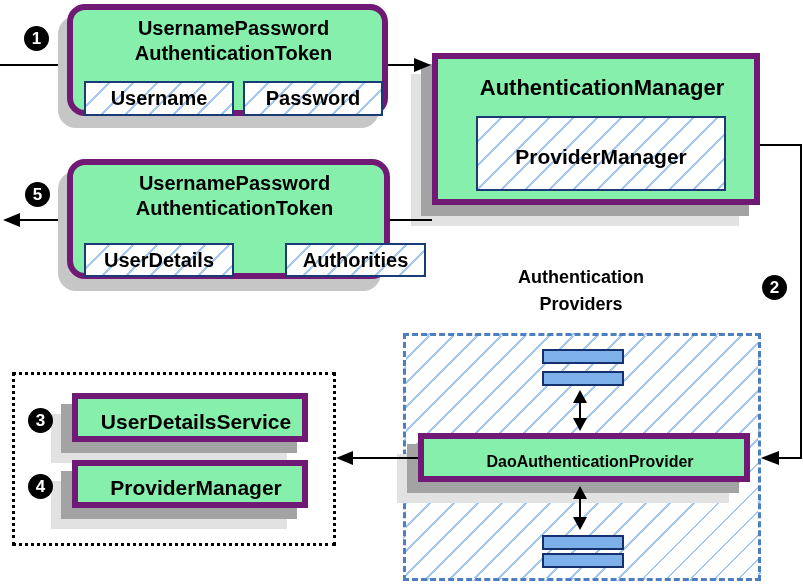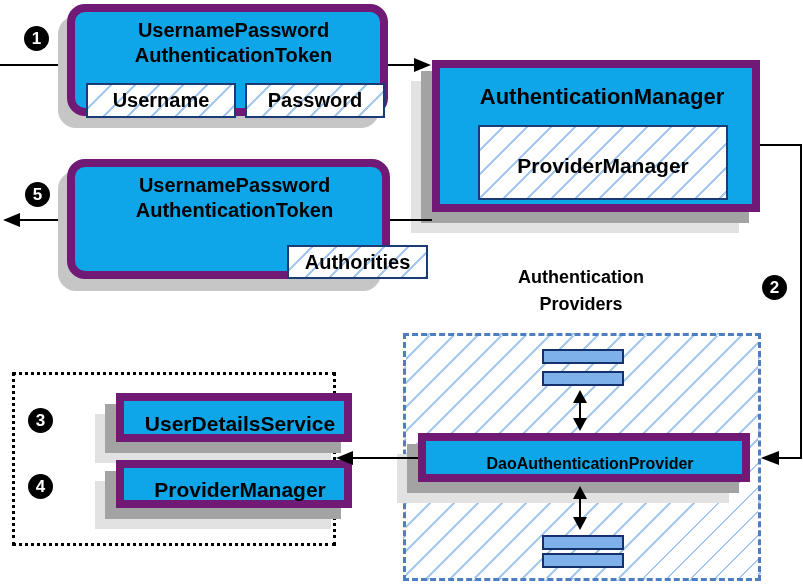--- a/index.html
+++ b/index.html
@@ -18,39 +18,39 @@
   .providers-area{
     position:absolute;left:403px;top:333px;width:352px;height:242px;
     border:3px dashed #4d7ec0;z-index:1;
   }
   .beans-area{
     position:absolute;left:12px;top:372px;width:318px;height:168px;
     border:3px dotted #000000;z-index:1;background:#fff;
   }
   
   .node{
-    position:absolute;background:#0ea5e9;border:8px solid #701a75;
+    position:absolute;background:#86efac;border:6px solid #701a75;
     box-sizing:border-box;text-align:center;padding-left:12px;
   }
   .z2{z-index:2;}
   .z4{z-index:4;}
   .shadow-rect{box-shadow:-11px 11px 0 #a3a3a3,-21px 21px 0 #e2e2e2;}
   .shadow-round{box-shadow:-9px 12px 0 #c6c6c6;}
   .rounded{border-radius:18px;}
   .node-title{font-size:20px;line-height:25px;padding-top:6px;}
   .fieldbox{
     position:absolute;border:2px solid #1b3b77;box-sizing:border-box;
     text-align:center;font-size:20px;
   }
   .big-title{font-size:22px;line-height:26px;padding-top:16px;}
   .inner-hatch{
     position:absolute;border:2px solid #1b3b77;box-sizing:border-box;
     text-align:center;font-size:21px;
   }
-  .label-node{font-size:21px;margin-left:44px;}
+  .label-node{font-size:21px;}
   .bar{
     position:absolute;width:82px;height:15px;background:#7eb1e9;
     border:2px solid #14316e;box-sizing:border-box;z-index:2;
   }
   
   .area-label{
     position:absolute;left:460px;top:264px;width:242px;text-align:center;
     font-size:18px;line-height:27px;z-index:2;
   }
   
@@ -64,21 +64,21 @@
 </style>
 </head>
 <body>
 
 <div class="canvas">
 
   <div class="providers-area hatch"></div>
 
   <div class="beans-area"></div>
 
-  <div class="node z2 shadow-rect big-title" style="left:432px;top:60px;width:328px;height:152px;">
+  <div class="node z2 shadow-rect big-title" style="left:432px;top:53px;width:328px;height:152px;">
     <div>AuthenticationManager</div>
     <div class="inner-hatch hatch" style="left:38px;top:57px;width:250px;height:75px;line-height:78px;">ProviderManager</div>
   </div>
 
   <div class="node z2 shadow-rect" style="left:418px;top:433px;width:332px;height:49px;font-size:16px;line-height:45px;">DaoAuthenticationProvider</div>
 
   <div class="node z2 shadow-rect label-node" style="left:72px;top:393px;width:236px;height:49px;line-height:45px;">UserDetailsService</div>
 
   <div class="node z2 shadow-rect label-node" style="left:72px;top:460px;width:236px;height:48px;line-height:44px;">ProviderManager</div>
 
@@ -122,20 +122,21 @@
     </div>
     <div class="fieldbox hatch" style="left:11px;top:71px;width:150px;height:35px;line-height:31px;">Username</div>
     <div class="fieldbox hatch" style="left:170px;top:71px;width:140px;height:35px;line-height:31px;">Password</div>
   </div>
 
   <div class="node z4 rounded shadow-round" style="left:67px;top:159px;width:323px;height:120px;">
     <div class="node-title">
       <div>UsernamePassword</div>
       <div>AuthenticationToken</div>
     </div>
+    <div class="fieldbox hatch" style="left:11px;top:78px;width:150px;height:34px;line-height:30px;">UserDetails</div>
     <div class="fieldbox hatch" style="left:170px;top:78px;width:141px;height:34px;line-height:30px;margin-left:42px;">Authorities</div>
   </div>
 
   <div class="badge" style="left:24px;top:26px;">1</div>
   <div class="badge" style="left:762px;top:275px;">2</div>
   <div class="badge" style="left:28px;top:408px;">3</div>
   <div class="badge" style="left:28px;top:474px;">4</div>
   <div class="badge" style="left:25px;top:182px;">5</div>
 
 </div>

